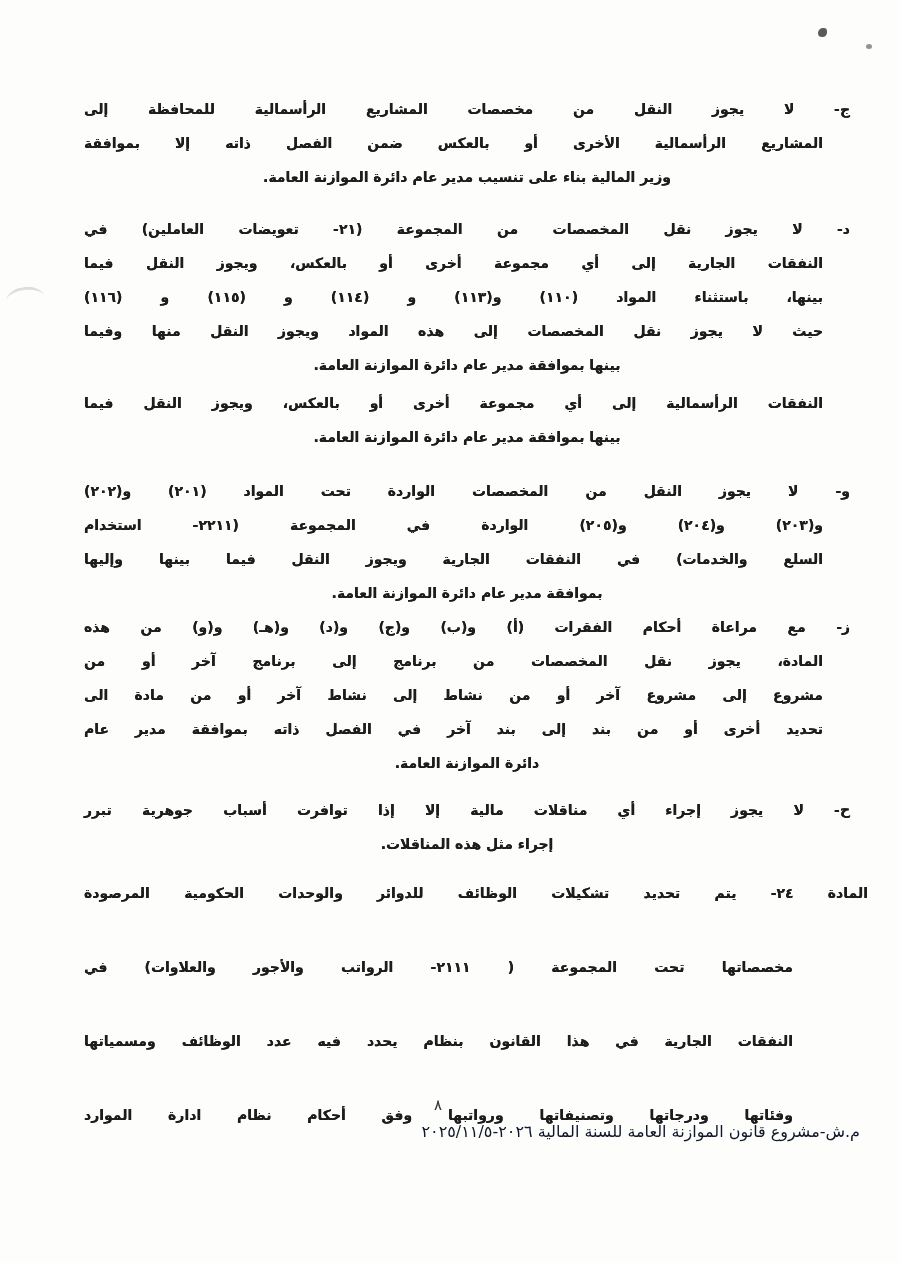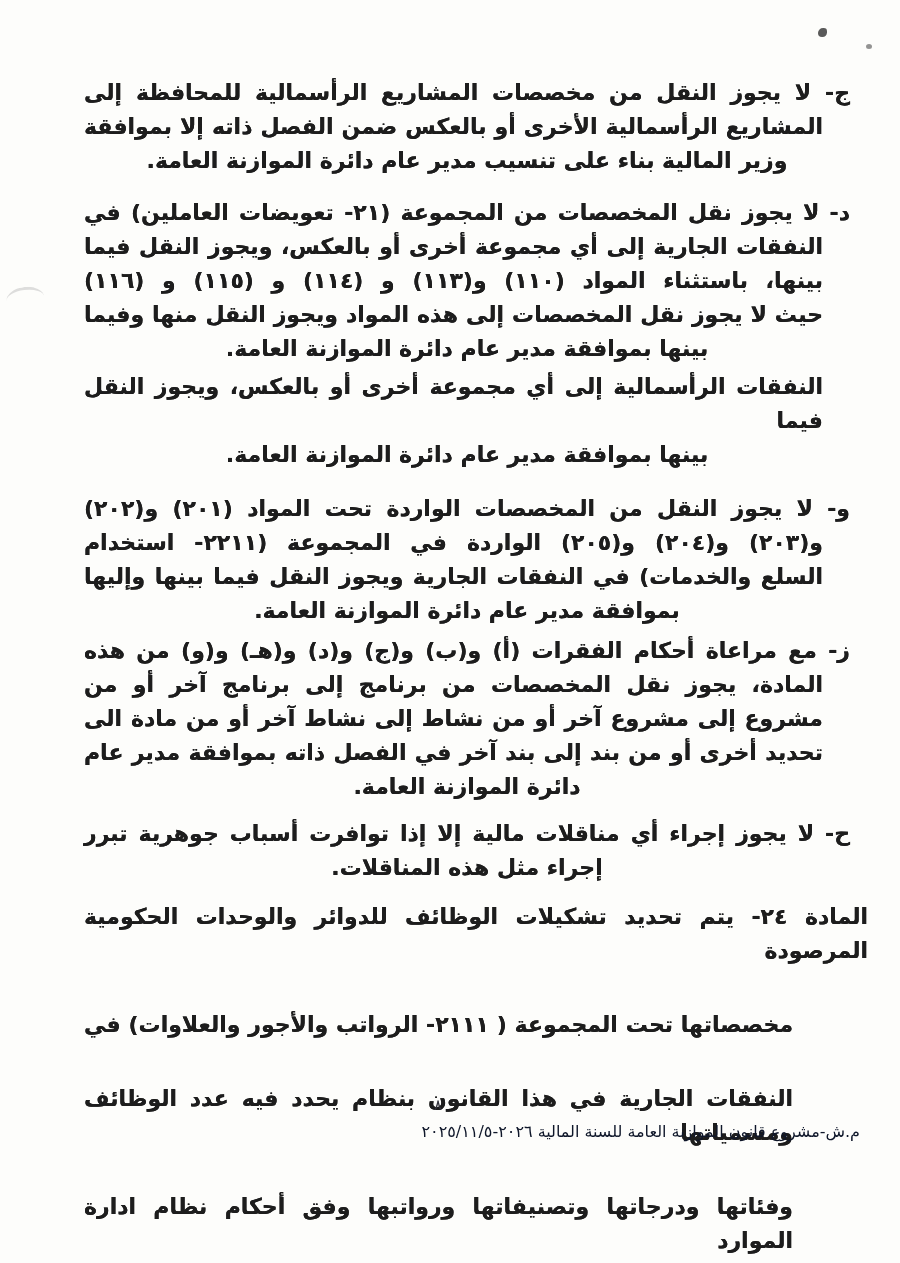--- a/index.html
+++ b/index.html
@@ -7,34 +7,34 @@
     position:relative;
     width:900px;height:1263px;
     margin:0 auto;
     background:#fdfdfb;
     font-family:"DejaVu Sans",sans-serif;
     color:#1d1d1d;
     overflow:hidden;
   }
   .content{
     position:absolute;
-    top:76px;right:32px;width:784px;
+    top:92px;right:32px;width:784px;
     direction:rtl;
-    font-size:22px;
+    font-size:14px;
     font-weight:700;
     text-shadow:0 0 .5px currentColor;
   }
   .clause{margin-right:18px;}
   .clause.article{margin-right:0;}
   .line{line-height:34px;text-align:justify;text-align-last:justify;}
   .line.cont{padding-right:27px;}
   .article .line.cont{padding-right:75px;margin-top:40px;}
   .line.center{text-align:right;text-align-last:center;padding-right:0;}
   .mb-a{margin-bottom:18px}.mb-b{margin-bottom:4px}.mb-c{margin-bottom:20px}
-  .mb-d{margin-bottom:6px}.mb-e{margin-bottom:13px}.mb-f{margin-bottom:15px}
+  .mb-d{}.mb-e{margin-bottom:13px}.mb-f{margin-bottom:15px}
   .pagenum{
     position:absolute;top:1096px;left:434px;
     font-size:15px;font-weight:400;color:#33333c;
   }
   .footer{
     position:absolute;top:1122px;right:40px;
     direction:rtl;font-size:16px;font-weight:400;color:#0f172a;
     letter-spacing:0;
   }
   

